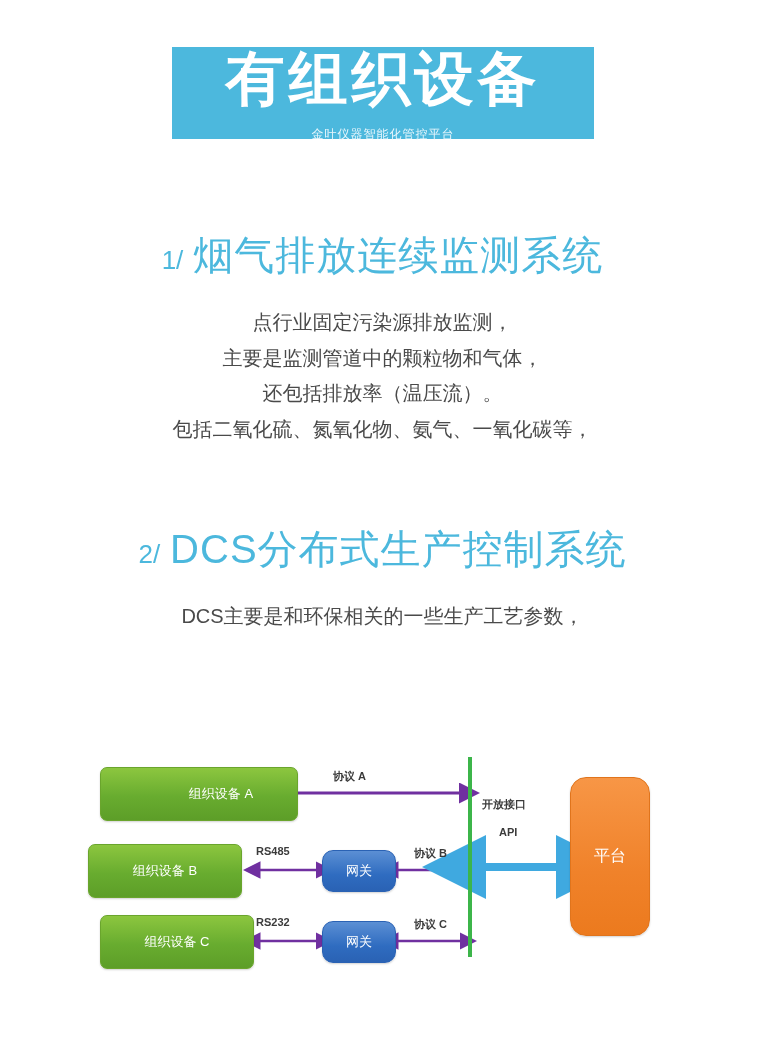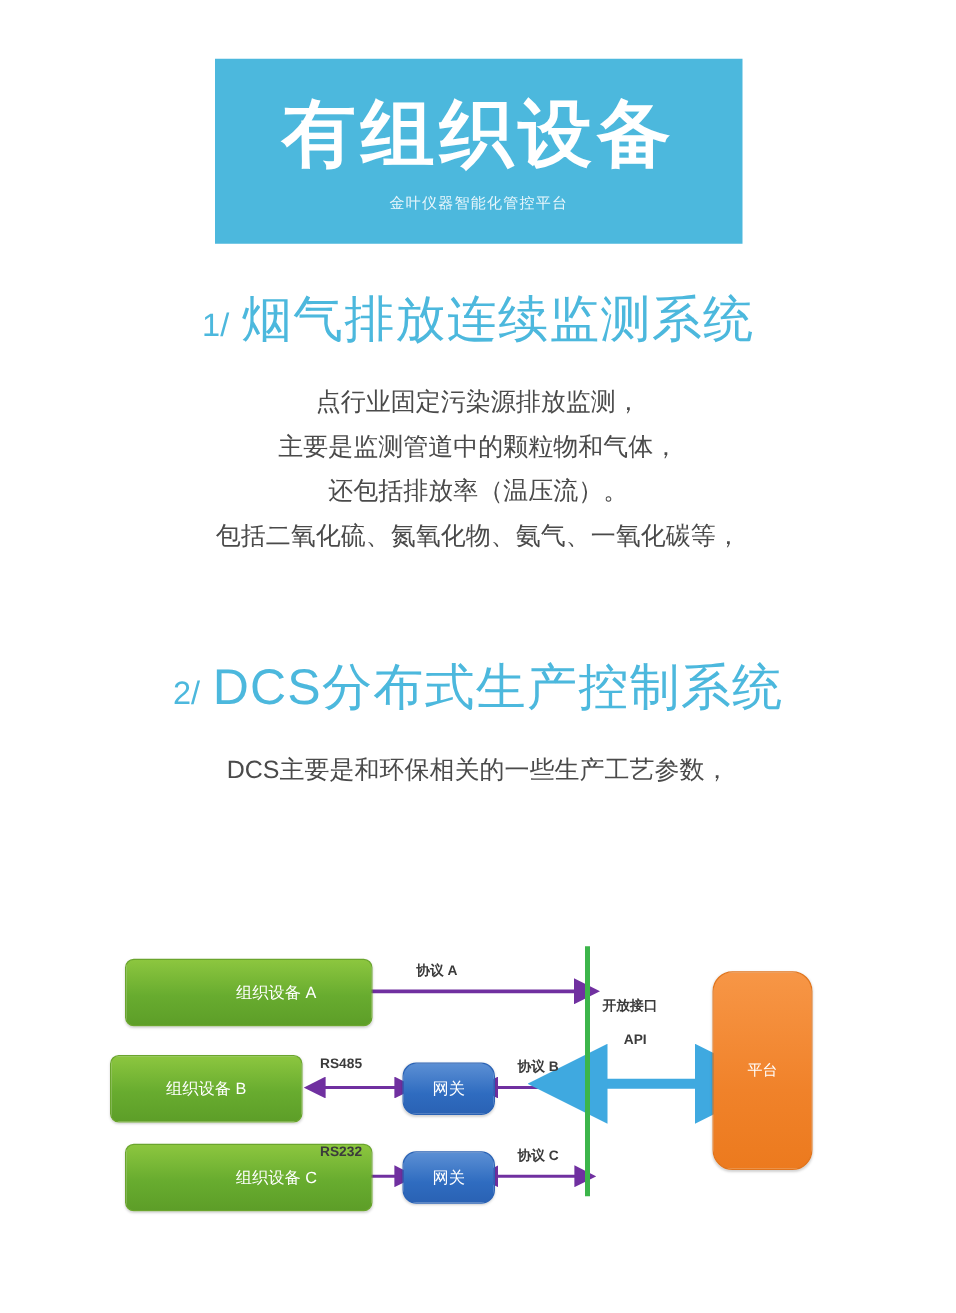--- a/index.html
+++ b/index.html
@@ -15,21 +15,21 @@
     position: relative;
     overflow: hidden;
   }
 
   
   .banner {
     position: absolute;
     left: 172px;
     top: 47px;
     width: 422px;
-    height: 148px;
+    height: 92px;
     background: #4cb8dd;
     display: flex;
     flex-direction: column;
     align-items: center;
     justify-content: center;
   }
   .banner-title {
     color: #ffffff;
     font-size: 59px;
     font-weight: bold;
@@ -117,21 +117,21 @@
   .platform-box {
     position: absolute;
     left: 570px;
     top: 42px;
     width: 78px;
     height: 157px;
     border-radius: 16px;
     background: linear-gradient(to bottom, #f79646 0%, #f0822a 60%, #ec7a1e 100%);
     border: 1px solid #e0741c;
     color: #ffffff;
-    font-size: 12px;
+    font-size: 16px;
     display: flex;
     align-items: center;
     justify-content: center;
     box-shadow: 0 1px 2px rgba(0,0,0,0.18);
   }
   .vline {
     position: absolute;
     left: 468px;
     top: 22px;
     width: 4px;
@@ -212,21 +212,21 @@
 
     <line x1="478" y1="132" x2="564" y2="132" stroke="#3fa9e0" stroke-width="8" marker-start="url(#bhL)" marker-end="url(#bhR)"></line>
   </svg>
 
   <div class="dev-box" style="left:100px; top:32px;padding-left:44px;">
     <span>组织设备 A</span>
   </div>
   <div class="dev-box" style="left:88px; top:109px;">
     <span>组织设备 B</span>
   </div>
-  <div class="dev-box" style="left:100px; top:180px;padding-left:44px;">
+  <div class="dev-box" style="left:100px; top:180px;">
     <span>组织设备 C</span>
   </div>
 
   <div class="gw-box" style="left:322px; top:115px;">
     <span>网关</span>
   </div>
   <div class="gw-box" style="left:322px; top:186px;">
     <span>网关</span>
   </div>
 

